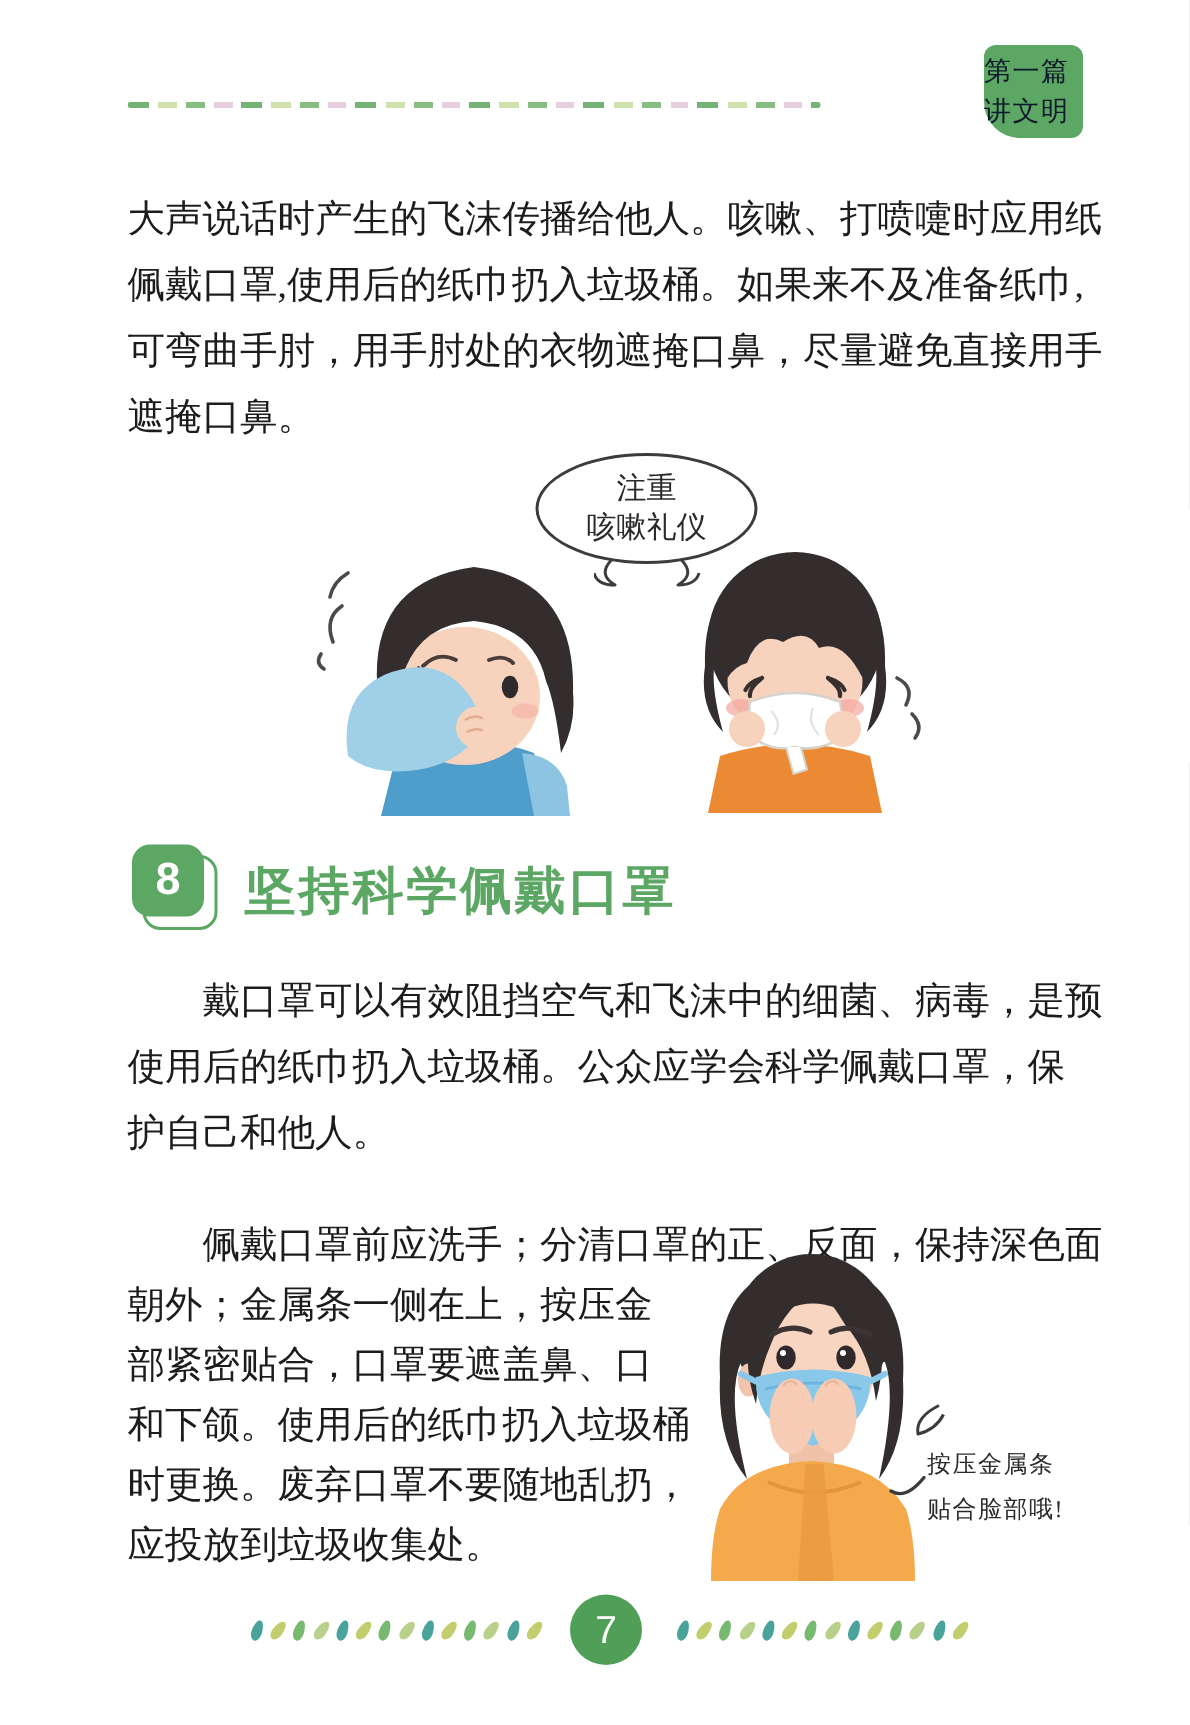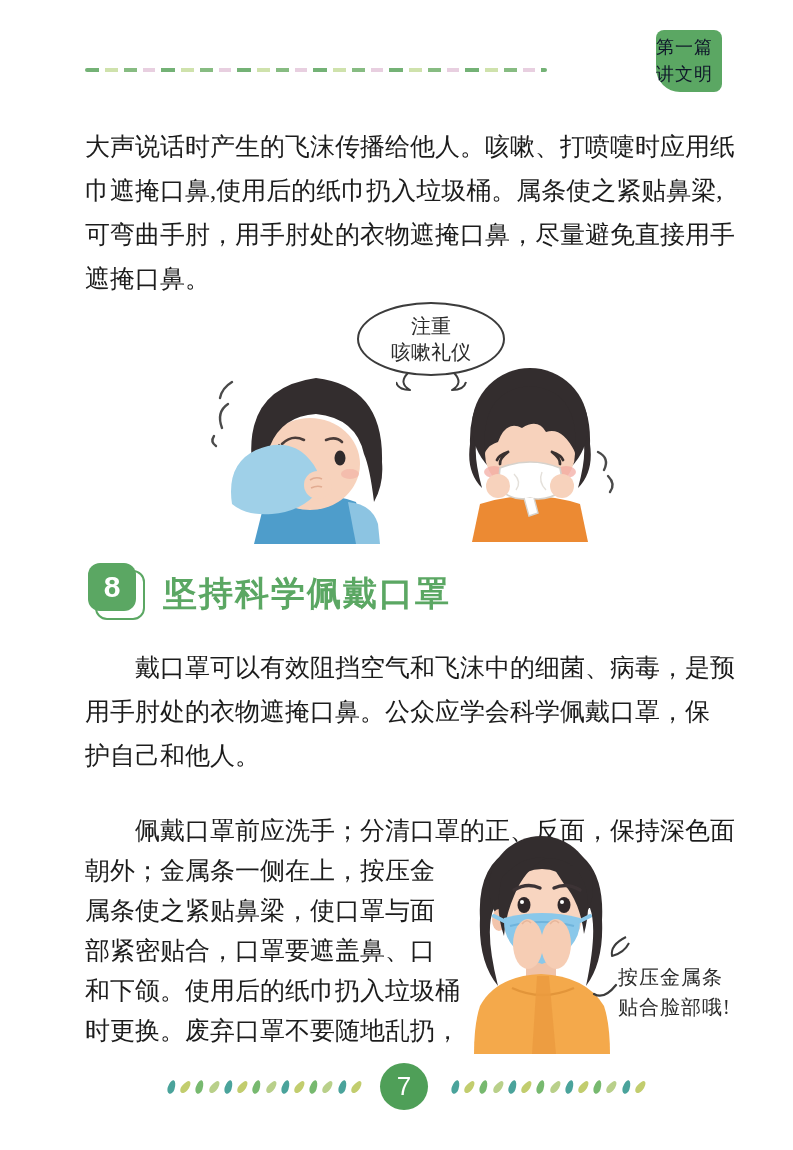--- a/index.html
+++ b/index.html
@@ -58,21 +58,21 @@
     position:absolute;background:#fff;border:2px solid #3c3c3c;border-radius:50%;
     text-align:center;font-size:20px;line-height:26px;color:#2b2b2b;
     box-sizing:border-box;z-index:5;
   }
   .bubble-cough{left:357px;top:302px;width:148px;height:74px;padding-top:9px;}
   .bubble-mask{left:603px;top:866px;width:128px;height:76px;padding-top:10px;}
   .tail-svg{position:absolute;z-index:6;}
   
   .mask-note{
     position:absolute;left:618px;top:962px;width:170px;
-    font-size:20px;line-height:30px;color:#2b2b2b;letter-spacing:1px;z-index:5;
+    font-size:16px;line-height:30px;color:#2b2b2b;letter-spacing:1px;z-index:5;
   }
   .note-pointer{position:absolute;left:592px;top:982px;z-index:5;}
   
   .illus{position:absolute;}
   
   .leaves{position:absolute;top:1078px;height:18px;display:flex;align-items:center;}
   .leaves-left{left:168px;width:192px;justify-content:space-between;}
   .leaves-right{left:452px;width:192px;justify-content:space-between;}
   .leaf{display:block;width:7px;height:14px;border-radius:50% 50% 50% 50%/60% 60% 40% 40%;}
   .page-circle{
@@ -89,21 +89,21 @@
 
   <div class="dash-rule"></div>
 
   <div class="corner-badge">
     <div>第一篇</div>
     <div>讲文明</div>
   </div>
 
   <div class="para p1">
       <div class="line">大声说话时产生的飞沫传播给他人。咳嗽、打喷嚏时应用纸</div>
-      <div class="line">巾遮掩口鼻,使用后的纸巾扔入垃圾桶。属条使之紧贴鼻梁,</div>
+      <div class="line">佩戴口罩,使用后的纸巾扔入垃圾桶。如果来不及准备纸巾,</div>
       <div class="line">可弯曲手肘，用手肘处的衣物遮掩口鼻，尽量避免直接用手</div>
       <div class="line">遮掩口鼻。</div>
     </div>
 
   <svg class="illus" style="left:198px;top:352px;" width="228" height="192" viewBox="0 0 228 192">
 
     <g stroke="#4a4a4a" stroke-width="2.4" fill="none" stroke-linecap="round">
       <path d="M34,30 q-10,6 -12,16"></path>
       <path d="M30,52 q-12,8 -6,24"></path>
       <path d="M16,84 q-4,6 2,10"></path>
@@ -182,31 +182,31 @@
   <div class="section-head">
     <div class="num-badge-wrap">
       <div class="num-badge-shadow"></div>
       <div class="num-badge">8</div>
     </div>
     <div class="section-title">坚持科学佩戴口罩</div>
   </div>
 
   <div class="para p2">
       <div class="line">戴口罩可以有效阻挡空气和飞沫中的细菌、病毒，是预</div>
-      <div class="line">用手肘处的衣物遮掩口鼻。公众应学会科学佩戴口罩，保</div>
+      <div class="line">使用后的纸巾扔入垃圾桶。公众应学会科学佩戴口罩，保</div>
       <div class="line">护自己和他人。</div>
     </div>
 
   <div class="para p3">
       <div class="line">佩戴口罩前应洗手；分清口罩的正、反面，保持深色面</div>
       <div class="line">朝外；金属条一侧在上，按压金</div>
-      <div class="line">属条使之紧贴鼻梁，使口罩与面</div>
       <div class="line">部紧密贴合，口罩要遮盖鼻、口</div>
       <div class="line">和下颌。使用后的纸巾扔入垃圾桶</div>
       <div class="line">时更换。废弃口罩不要随地乱扔，</div>
+      <div class="line">应投放到垃圾收集处。</div>
     </div>
 
   <svg class="illus" style="left:452px;top:826px;" width="180" height="228" viewBox="0 0 180 228">
 
     <rect x="74" y="128" width="30" height="32" fill="#f0c3a9"></rect>
 
     <path d="M28,180 Q44,150 89,148 Q134,150 152,180 Q158,198 158,228 L22,228 Q22,198 28,180 Z" fill="#f4a94b"></path>
     <path d="M60,162 Q90,176 122,162" stroke="#e2953a" stroke-width="2.4" fill="none"></path>
     <path d="M85,150 L97,150 L104,228 L80,228 Z" fill="#eb9b3f" opacity="0.85"></path>
 

